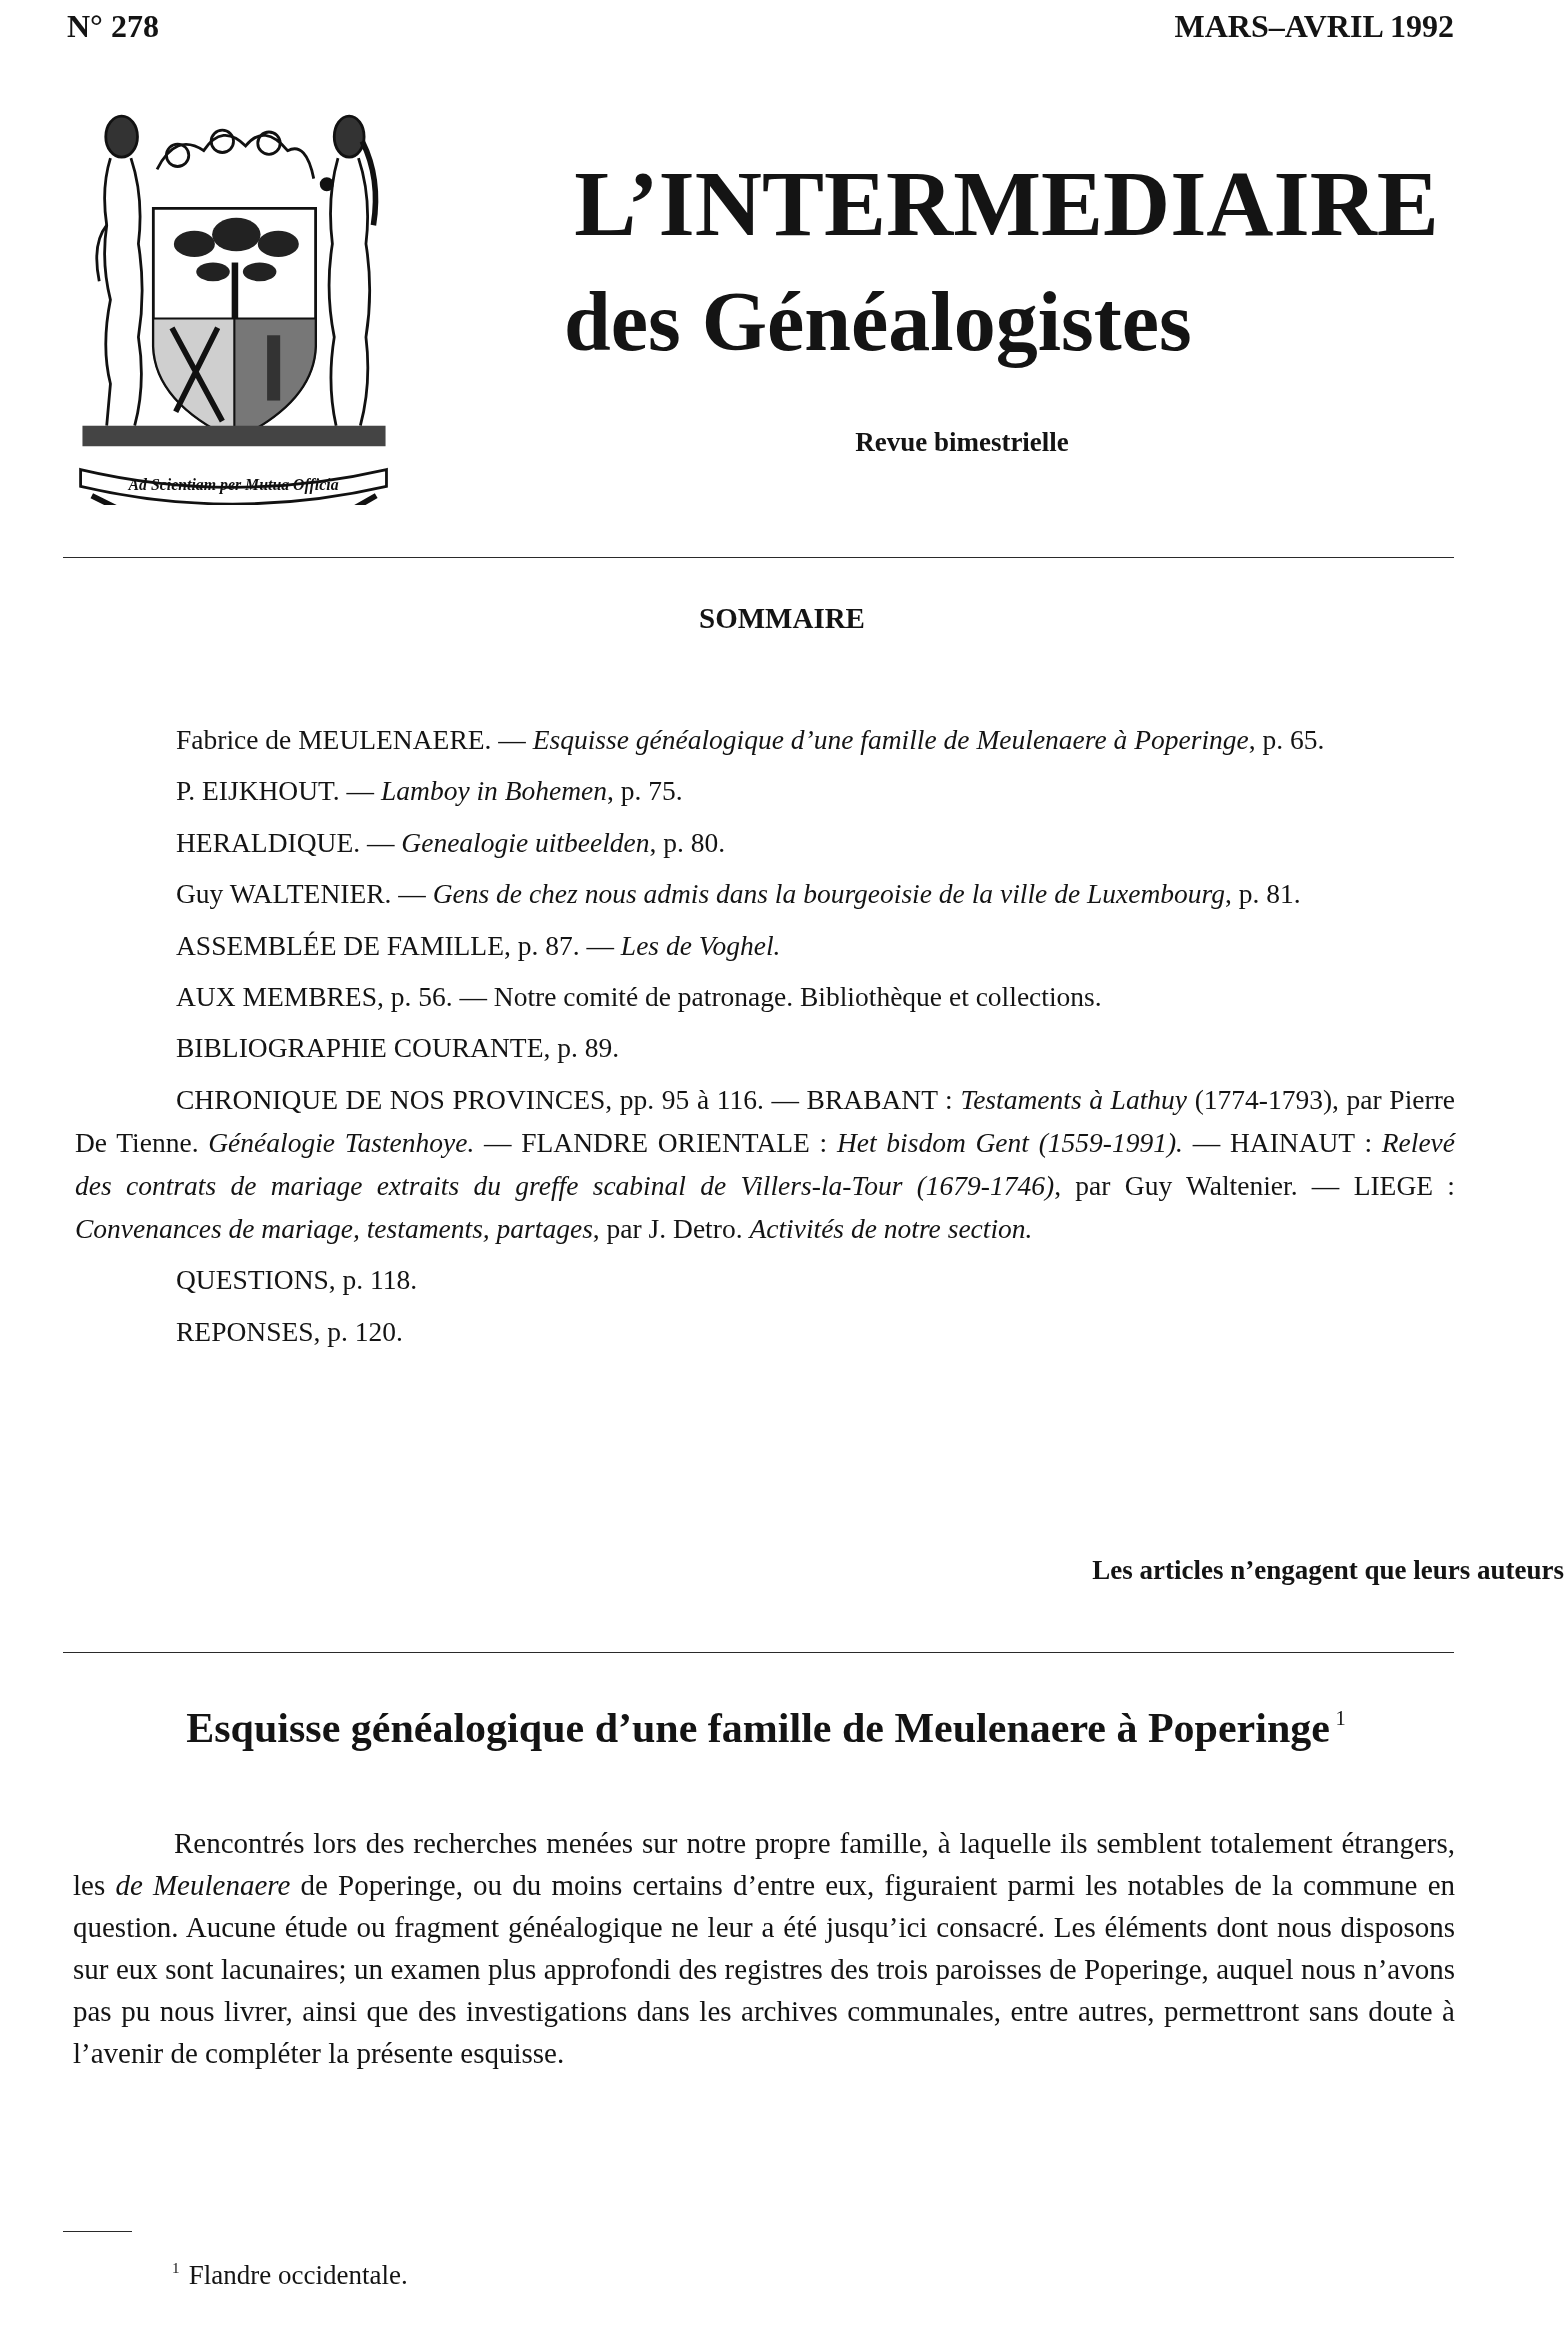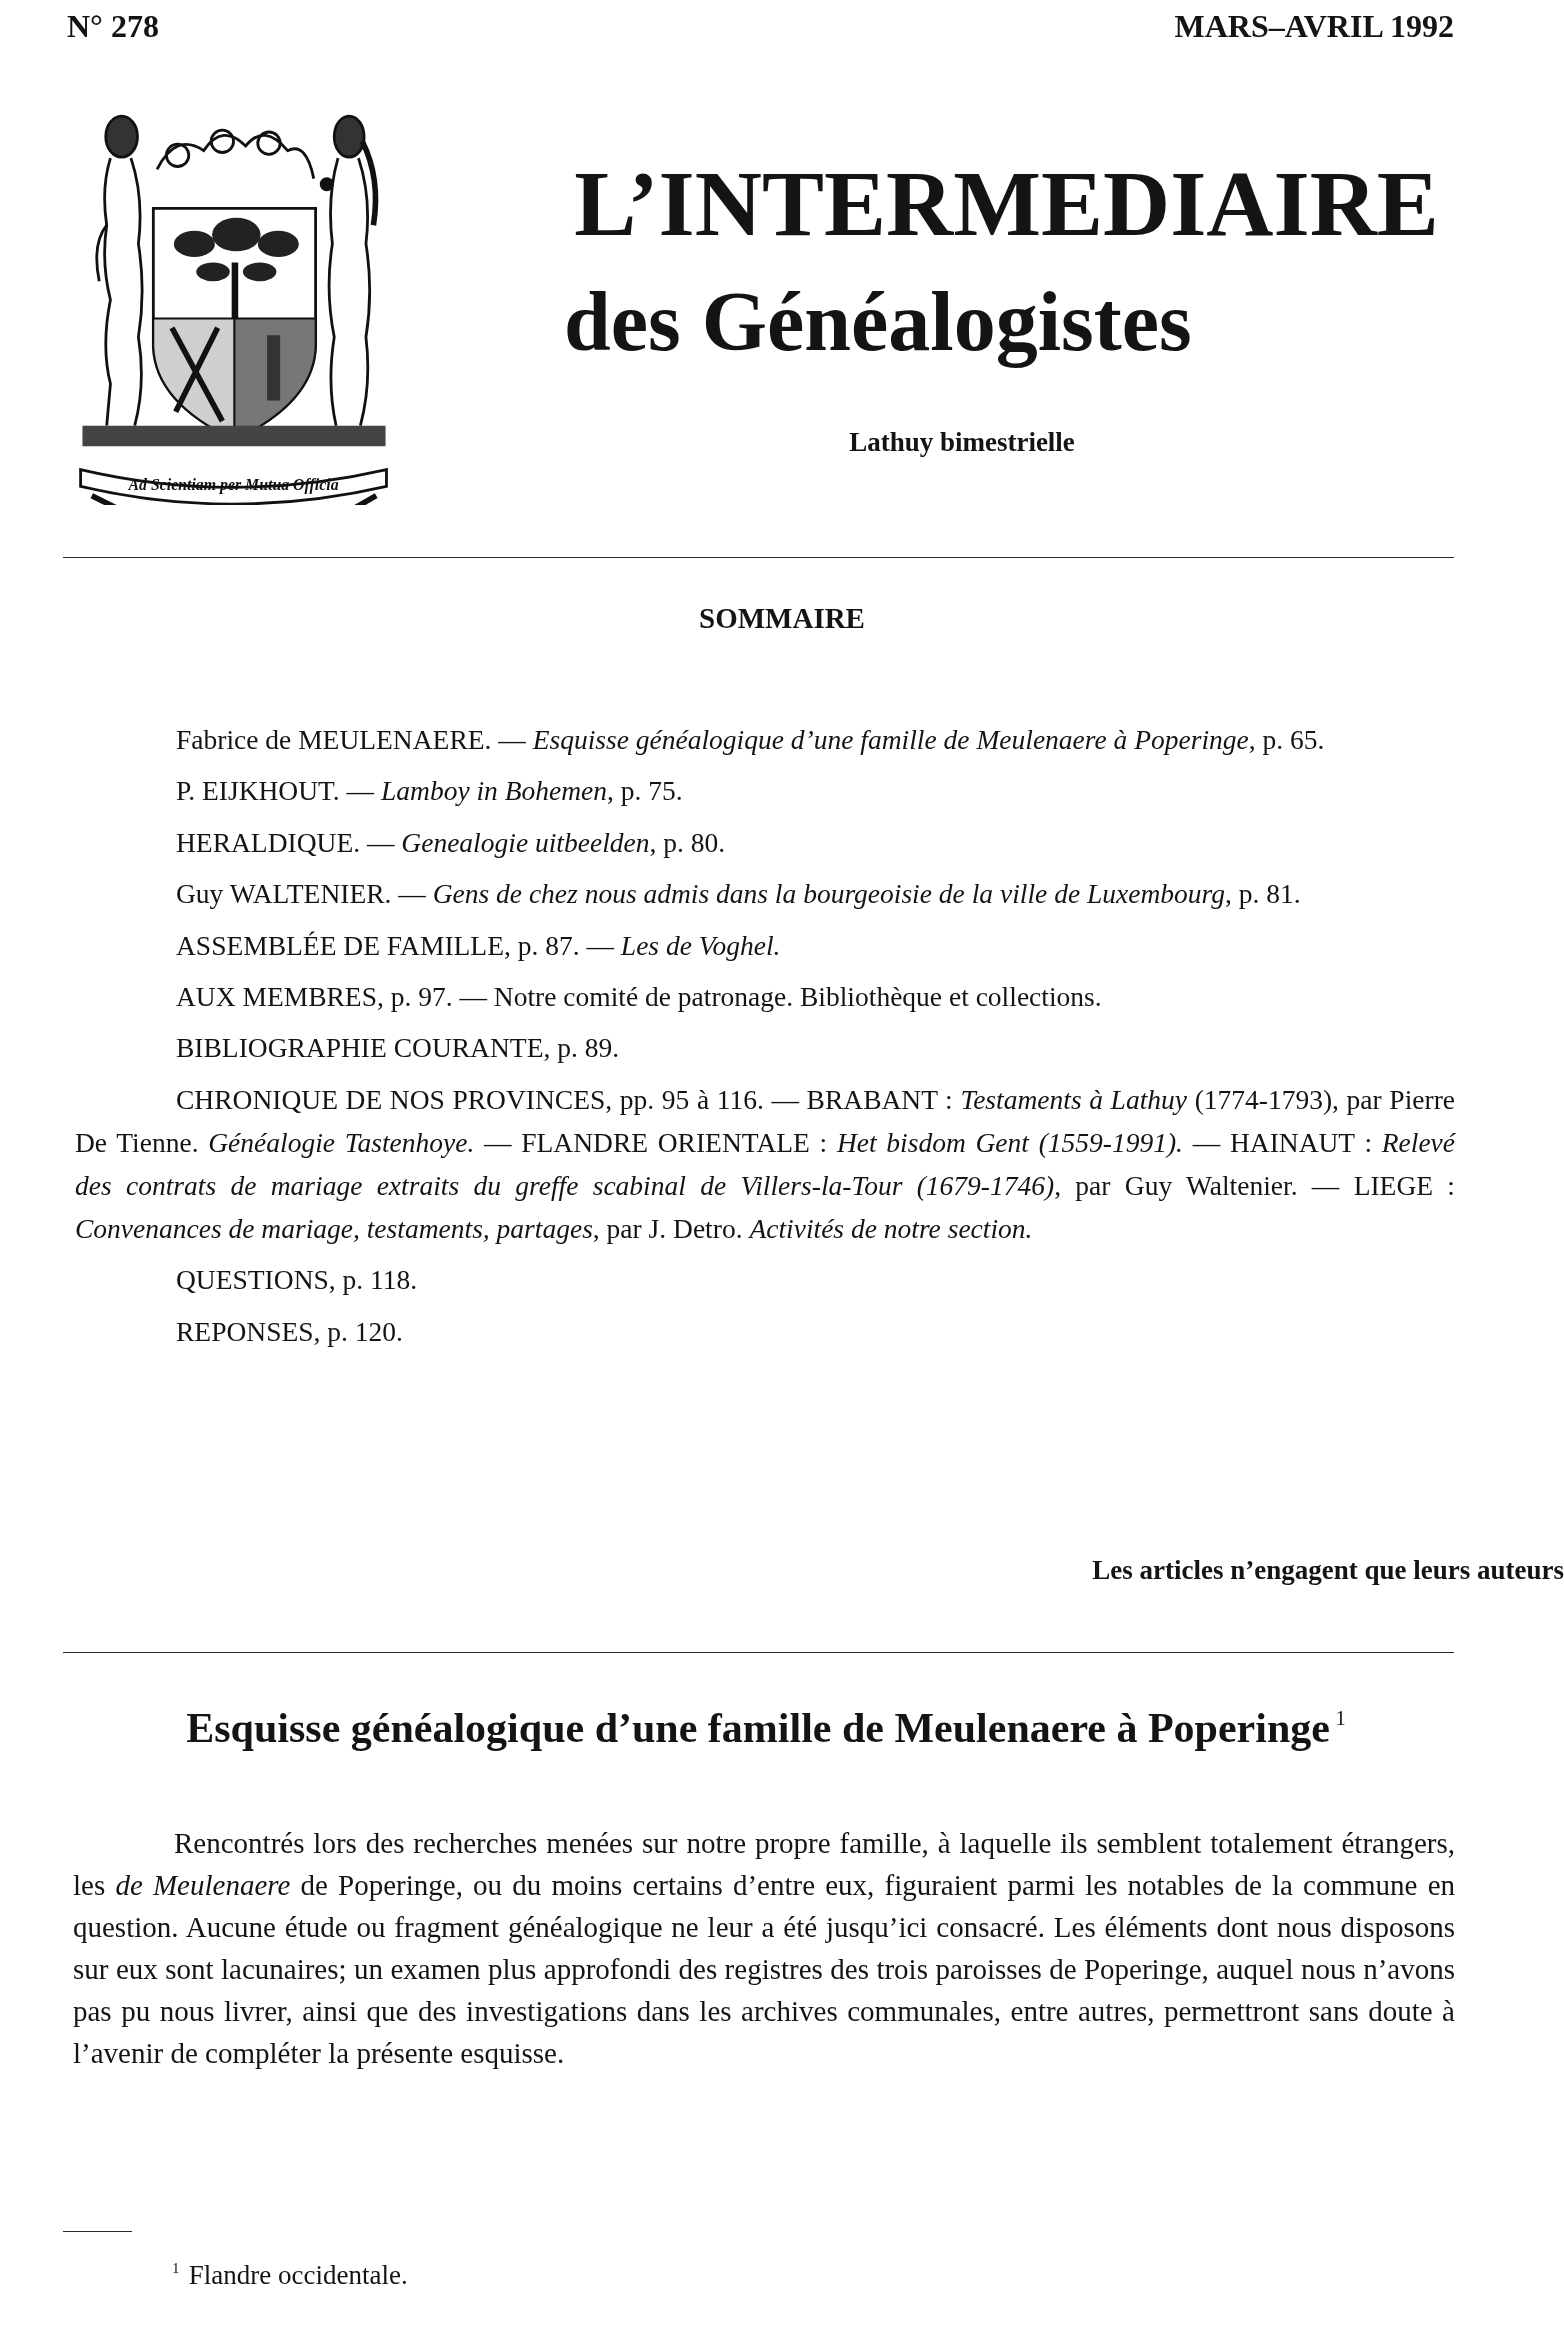--- a/index.html
+++ b/index.html
@@ -94,33 +94,33 @@
 
   <g>
     <path d="M8 392 Q170 430 336 392 L336 410 Q170 448 8 410 Z" fill="#fff" stroke="#111" stroke-width="3"></path>
     <path d="M20 420 L60 440 M325 420 L290 440" stroke="#111" stroke-width="6"></path>
     <text x="172" y="414" text-anchor="middle" font-family="Liberation Serif, serif" font-size="17" font-style="italic" font-weight="bold" fill="#111">Ad Scientiam per Mutua Officia</text>
   </g>
 </svg>
 
 <div id="mast1" class="abs">L’INTERMEDIAIRE</div>
 <div id="mast2" class="abs">des Généalogistes</div>
-<div id="subtitle" class="abs">Lathuy bimestrielle</div>
+<div id="subtitle" class="abs">Revue bimestrielle</div>
 
 <div id="rule1" class="abs rule"></div>
 
 <div id="toc-title" class="abs">SOMMAIRE</div>
 
 <div id="toc" class="abs">
   <div class="entry"><span>Fabrice de MEULENAERE. — </span><i>Esquisse généalogique d’une famille de Meulenaere à Poperinge</i><span>, p. 65.</span></div>
   <div class="entry"><span>P. EIJKHOUT. — </span><i>Lamboy in Bohemen</i><span>, p. 75.</span></div>
   <div class="entry"><span>HERALDIQUE. — </span><i>Genealogie uitbeelden</i><span>, p. 80.</span></div>
   <div class="entry"><span>Guy WALTENIER. — </span><i>Gens de chez nous admis dans la bourgeoisie de la ville de Luxembourg</i><span>, p. 81.</span></div>
   <div class="entry"><span>ASSEMBLÉE DE FAMILLE, p. 87. — </span><i>Les de Voghel.</i><span></span></div>
-  <div class="entry"><span>AUX MEMBRES, p. 97. — Notre comité de patronage. Bibliothèque et collections.</span></div>
+  <div class="entry"><span>AUX MEMBRES, p. 56. — Notre comité de patronage. Bibliothèque et collections.</span></div>
   <div class="entry"><span>BIBLIOGRAPHIE COURANTE, p. 89.</span></div>
   <div class="entry"><span>CHRONIQUE DE NOS PROVINCES, pp. 95 à 116. — BRABANT : </span><i>Testaments à Lathuy</i><span> (1774-1793), par Pierre De Tienne. </span><i>Généalogie Tastenhoye.</i><span> — FLANDRE ORIENTALE : </span><i>Het bisdom Gent (1559-1991).</i><span> — HAINAUT : </span><i>Relevé des contrats de mariage extraits du greffe scabinal de Villers-la-Tour (1679-1746)</i><span>, par Guy Waltenier. — LIEGE : </span><i>Convenances de mariage, testaments, partages</i><span>, par J. Detro. </span><i>Activités de notre section.</i></div>
   <div class="entry">QUESTIONS, p. 118.</div>
   <div class="entry">REPONSES, p. 120.</div>
 </div>
 
 <div id="disclaimer" class="abs">Les articles n’engagent que leurs auteurs</div>
 
 <div id="rule2" class="abs rule"></div>
 

